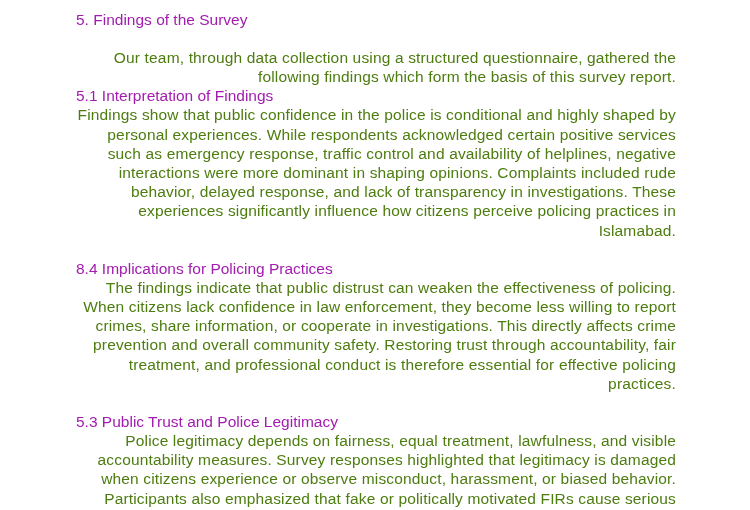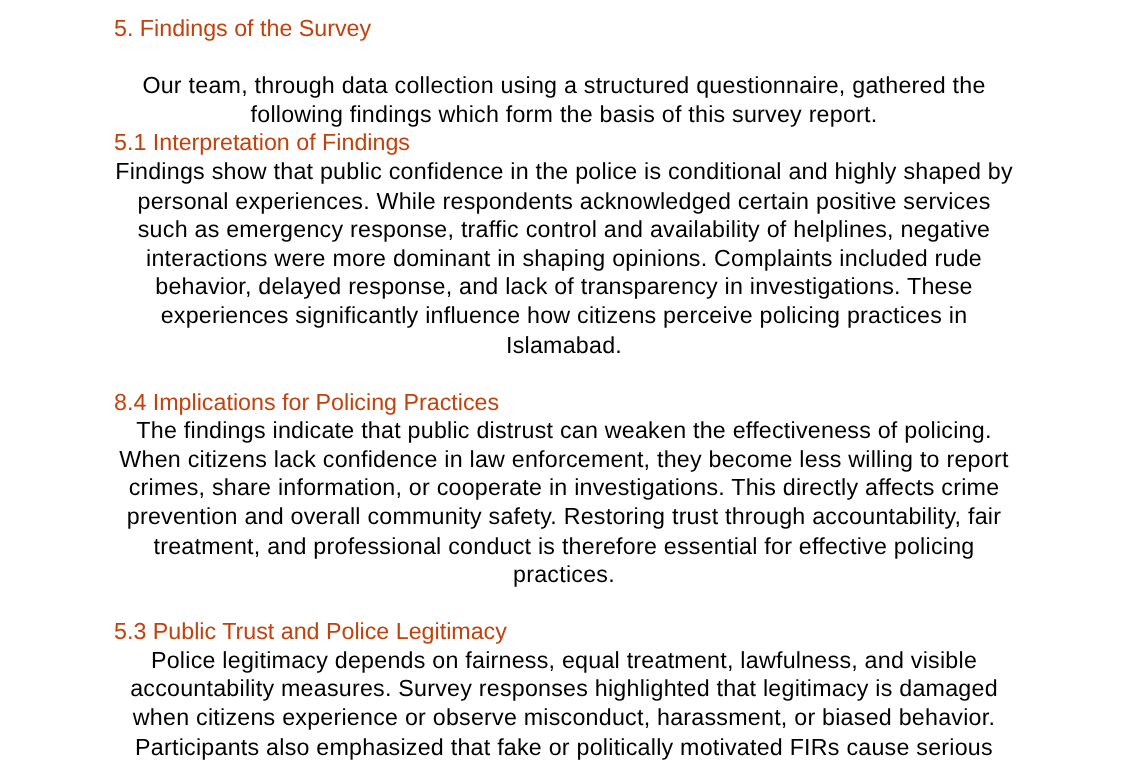--- a/index.html
+++ b/index.html
@@ -24,32 +24,32 @@
     position: absolute;
     left: 76px;
     top: 0px;
     width: 600px;
     padding-top: 10px;
     box-sizing: border-box;
   }
   .heading {
     font-size: 15.5px;
     line-height: 19px;
-    color: #c2410c;
+    color: #a21caf;
     margin: 0;
     padding: 0;
     font-weight: 400;
   }
   .para {
     font-size: 15.5px;
     line-height: 19.2px;
-    color: #000000;
+    color: #4d7c0f;
     margin: 0;
     padding: 0;
-    text-align: center;
+    text-align: right;
     letter-spacing: 0.01em;
   }
   .gap-lg { height: 19px; }
 </style>
 </head>
 <body>
 
 <div class="page">
   <div class="doc-body">
 

